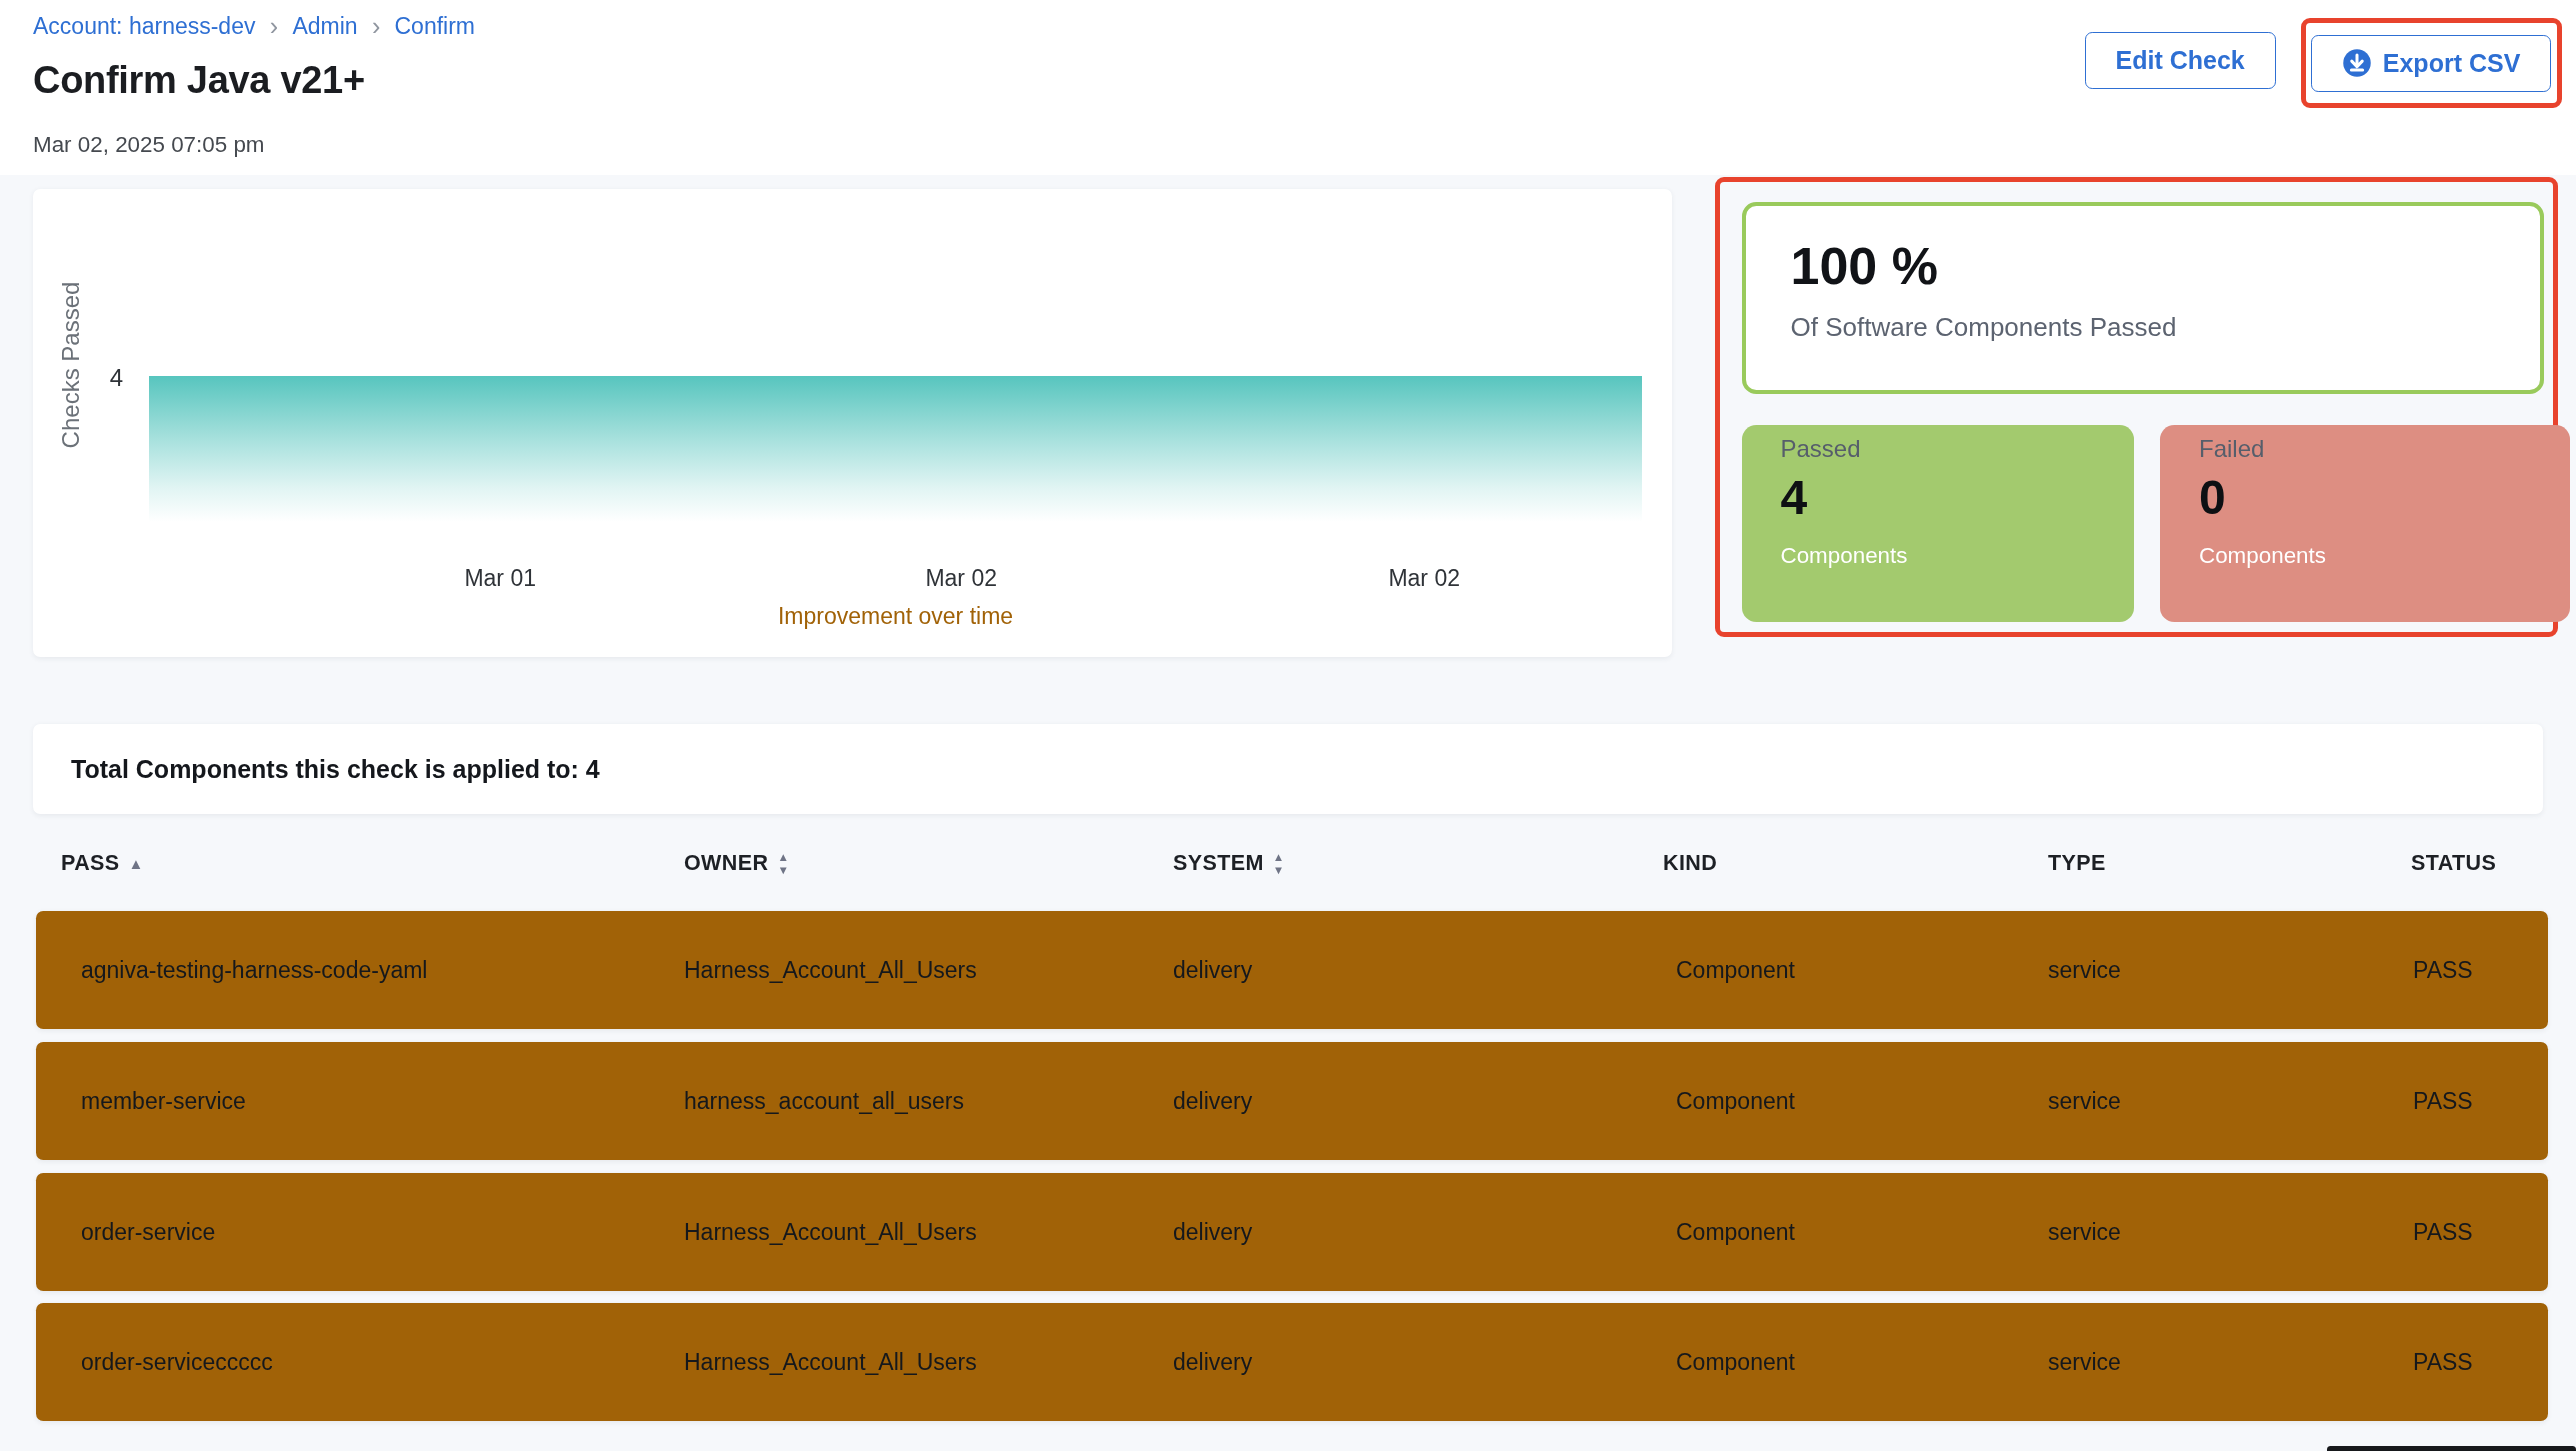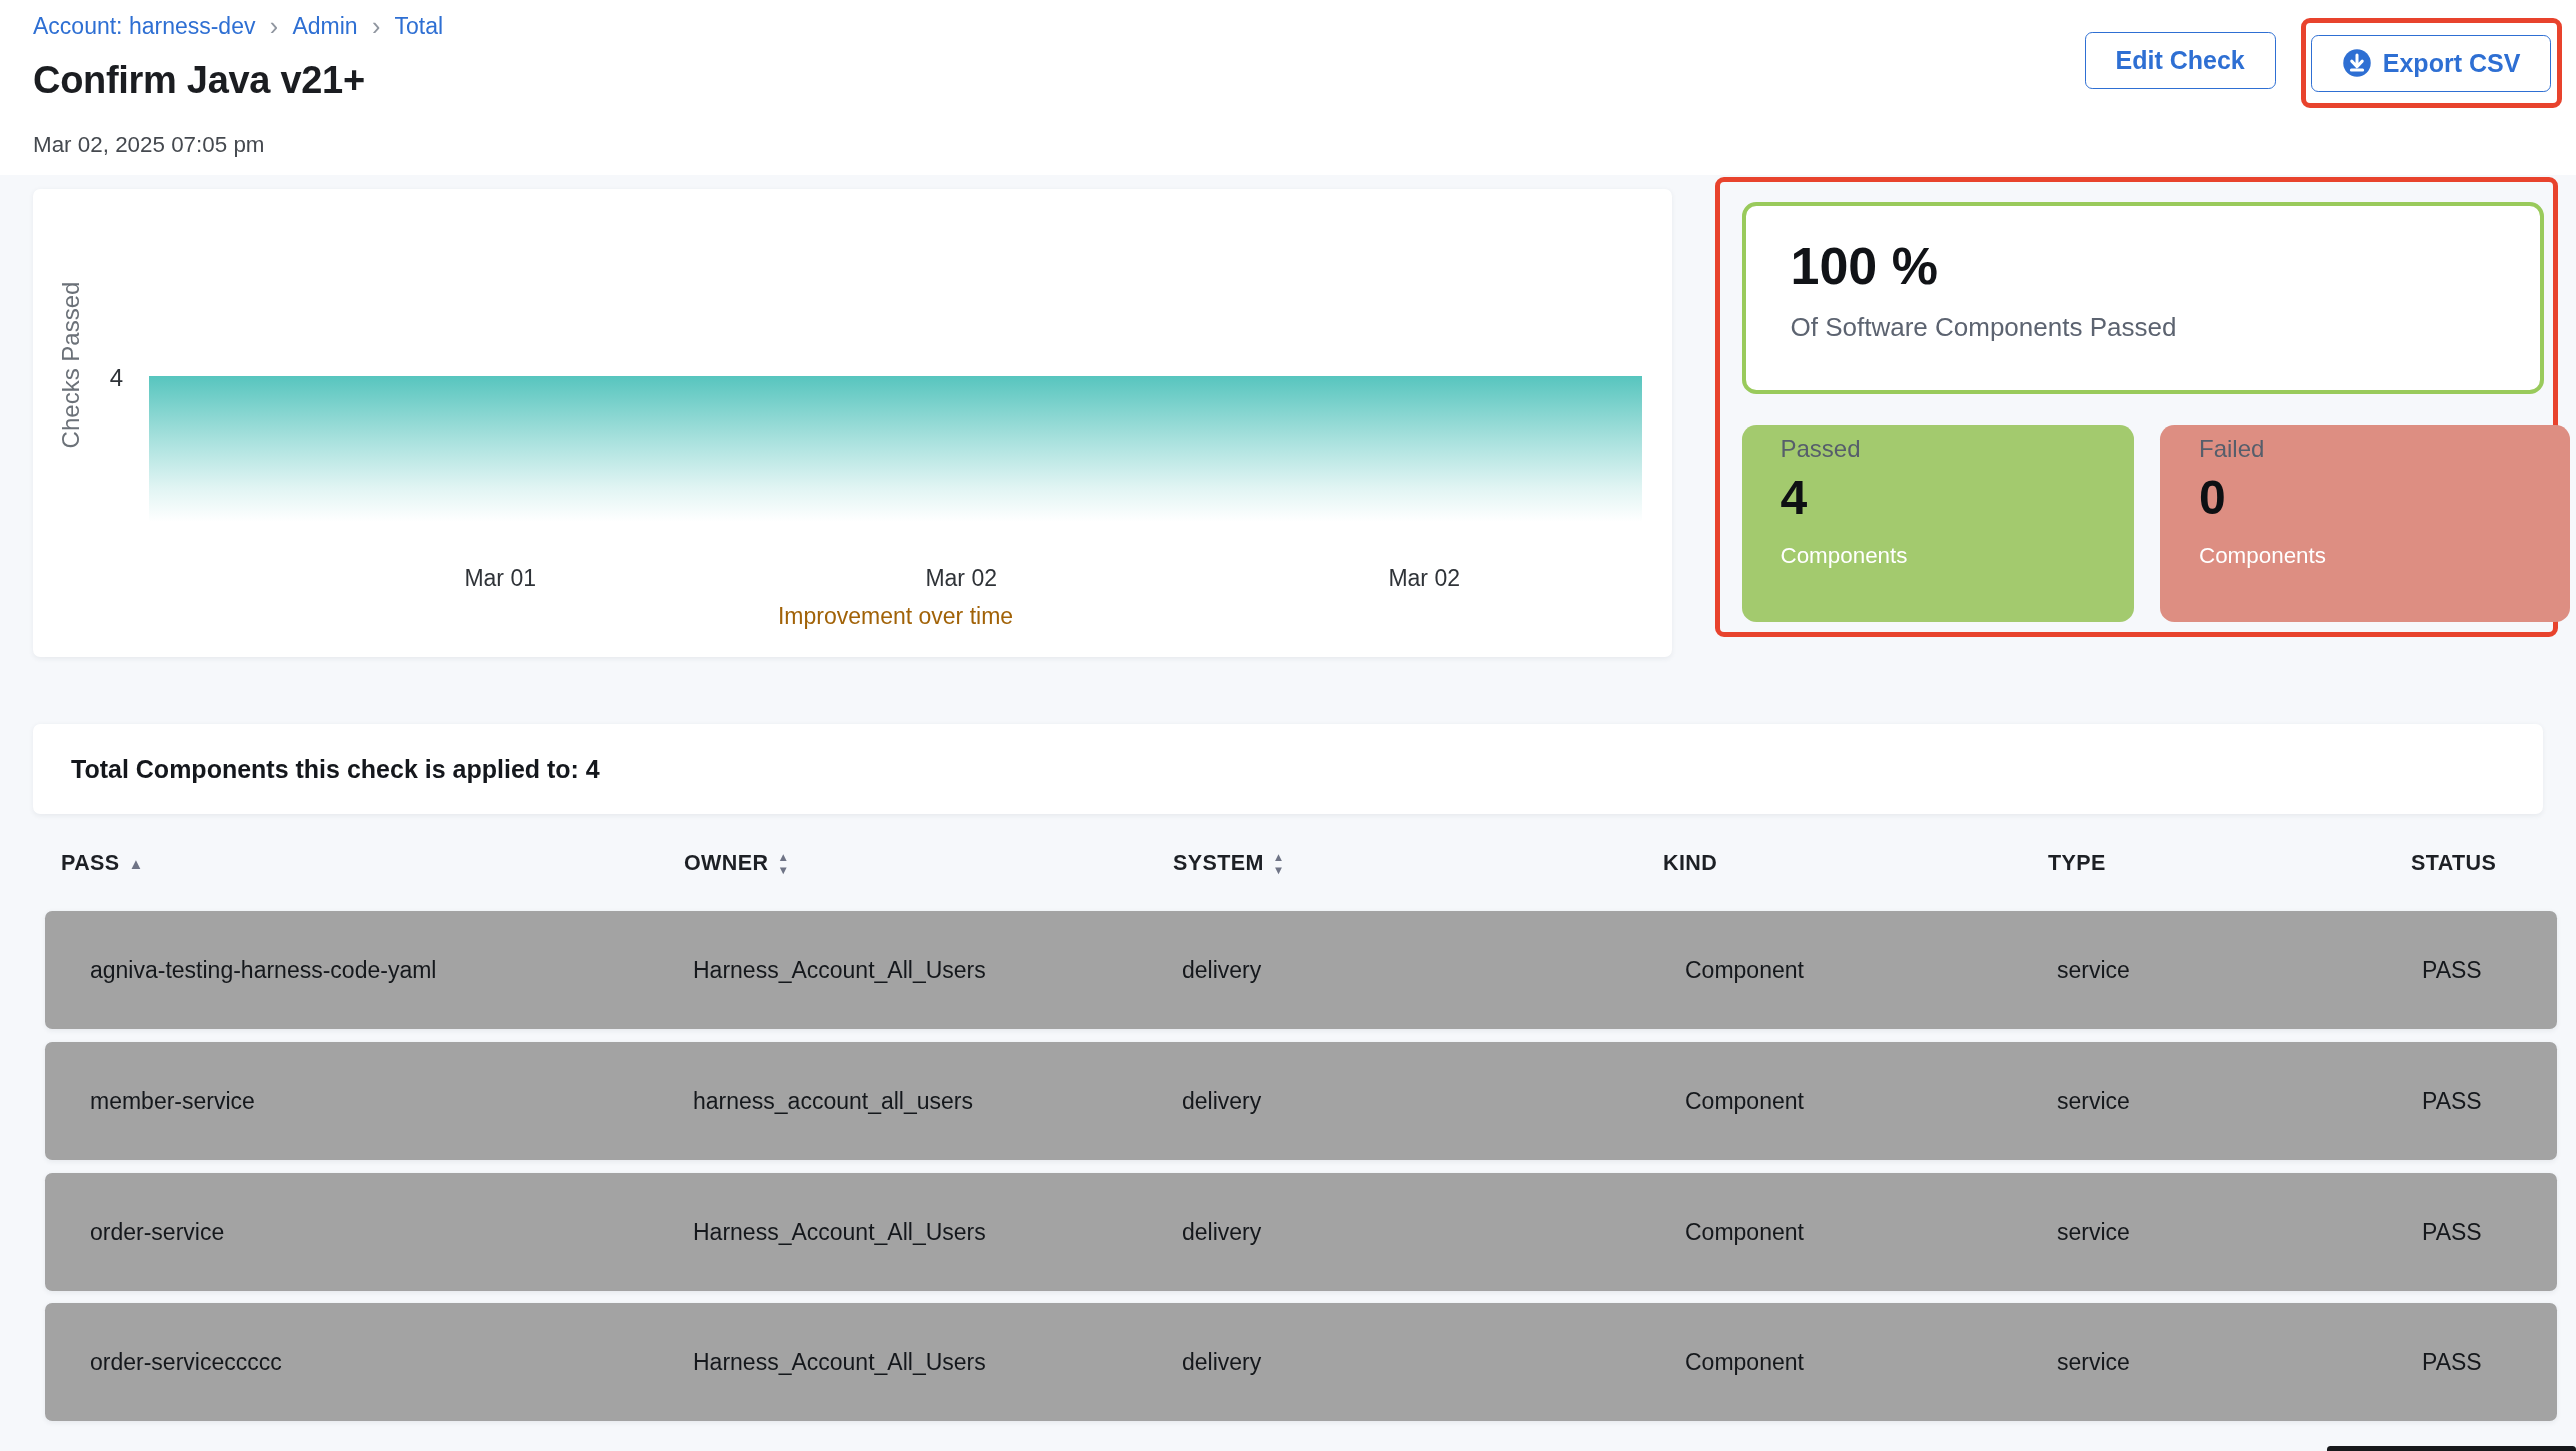--- a/index.html
+++ b/index.html
@@ -64,21 +64,21 @@
 
   
   .thead { position:absolute; left:0; top:847px; width:2576px; height:36px; font-size:21.5px; font-weight:bold;
            color:#1d2025; letter-spacing:0.4px; }
   .th { position:absolute; top:3.6px; display:flex; align-items:center; gap:9px; cursor:pointer; }
   .th.c0 { left:61px; } .th.c1 { left:684px; } .th.c2 { left:1173px; }
   .th.c3 { left:1663px; cursor:default; } .th.c4 { left:2048px; cursor:default; } .th.c5 { left:2411px; cursor:default; }
   .sort-asc { font-size:15px; color:#6f7486; line-height:1; }
   .sort-both { display:flex; flex-direction:column; gap:1.8px; font-size:11.6px; color:#6f7486; line-height:1; }
 
-  .trow { position:absolute; left:45px; width:2512px; height:118px; background:#a3a3a3; border-radius:7.2px;
+  .trow { position:absolute; left:36px; width:2512px; height:118px; background:#a16207; border-radius:7.2px;
           box-shadow:0 1.8px 5.4px rgba(40,50,70,0.07); cursor:pointer; }
   .trow .cell { position:absolute; top:50%; transform:translateY(-50%); font-size:23px; color:#15181c; white-space:nowrap; }
   .cell.name   { left:45px; }
   .cell.owner  { left:648px; }
   .cell.system { left:1137px; }
   .cell.kind   { left:1640px; }
   .cell.type   { left:2012px; }
   .cell.status { left:2377px; }
   .row-0 { top:911px; } .row-1 { top:1042px; } .row-2 { top:1173px; } .row-3 { top:1303px; }
 
@@ -88,21 +88,21 @@
 <body>
 
 <div id="app">
 
   <div class="top-header">
     <div class="breadcrumb">
       <span class="crumb-link">Account: harness-dev</span>
       <span class="crumb-sep">›</span>
       <span class="crumb-link">Admin</span>
       <span class="crumb-sep">›</span>
-      <span class="crumb-link">Total</span>
+      <span class="crumb-link">Confirm</span>
     </div>
     <div class="page-title">Confirm Java v21+</div>
     <div class="page-date">Mar 02, 2025 07:05 pm</div>
 
     <div class="header-actions">
       <button class="btn-outline edit-btn">Edit Check</button>
       <div class="annotation-box export-annotation">
         <button class="btn-outline">
           <svg class="download-icon" viewBox="0 0 24 24">
             <circle cx="12" cy="12" r="11" fill="#2e6fd3"></circle>

